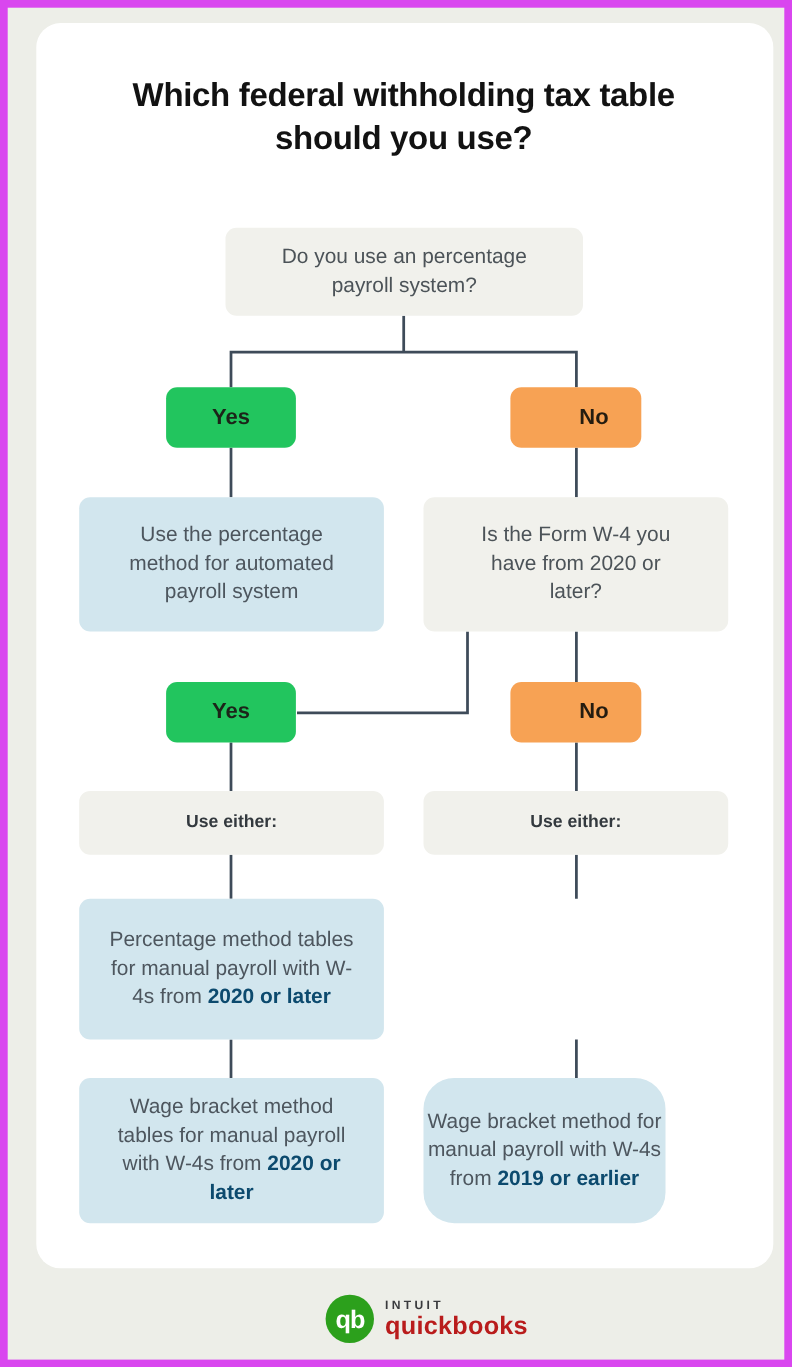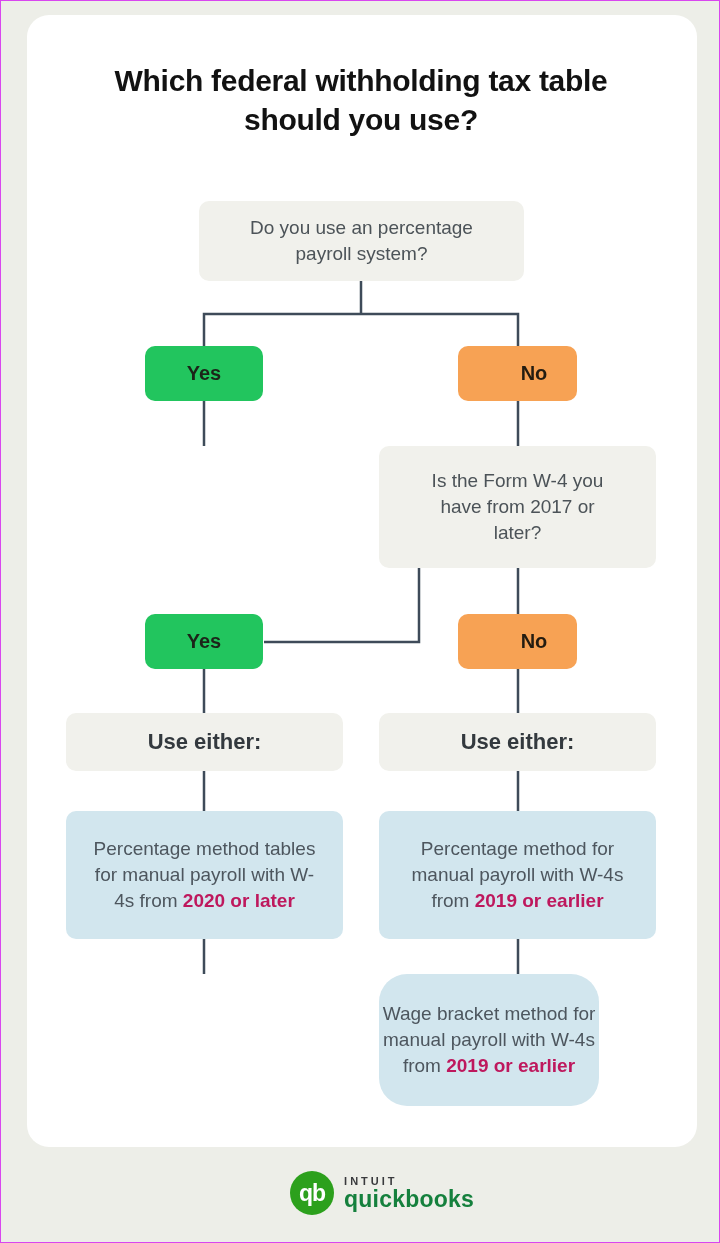--- a/index.html
+++ b/index.html
@@ -1,42 +1,42 @@
 <!DOCTYPE html>
 <html><head>
 <meta charset="utf-8">
 <style>
   html,body{margin:0;padding:0;background:#edeee8;}
   .canvas{
     position:relative;width:720px;height:1243px;box-sizing:border-box;
-    background:#edeee8;border:1px solid #d946ef;overflow:hidden;
+    background:#edeee8;border:7px solid #d946ef;overflow:hidden;
     font-family:"Liberation Sans",sans-serif;
   }
   .card{
     position:absolute;left:26px;top:14px;width:670px;height:1132px;
     background:#ffffff;border-radius:22px;
   }
   .title{
     position:absolute;left:100px;top:60px;width:520px;margin:0;
     text-align:center;font-size:30px;line-height:39px;font-weight:bold;
     color:#121212;letter-spacing:-0.3px;
   }
   .connectors{position:absolute;left:0;top:0;width:720px;height:1243px;pointer-events:none;}
   .node{
     position:absolute;display:flex;align-items:center;justify-content:center;
     text-align:center;box-sizing:border-box;border-radius:10px;
   }
   .gray{background:#f1f1ec;color:#4c5358;font-size:19px;line-height:26px;}
   .blue{background:#d2e6ee;color:#4d565e;font-size:19px;line-height:26px;}
   .btn{background:#22c55e;color:#1c2419;font-weight:bold;font-size:20px;border-radius:10px;}
   .btn-no{background:#f7a254;color:#241c10;padding-left:33px;}
-  .either{font-weight:bold;color:#33393e;font-size:22px;}
+  .either{font-weight:bold;color:#33393e;font-size:16px;}
   .txt{display:inline-block;}
   .w250{max-width:250px;} .w230{max-width:230px;} .w170{max-width:175px;}
-  .node b{color:#be185d;}
+  .node b{color:#0c4a6e;}
   
   .q1 {left:198px;top:200px;width:325px;height:80px;}
   .yes1{left:144px;top:345px;width:118px;height:55px;}
   .no1 {left:457px;top:345px;width:119px;height:55px;}
   .blue1{left:65px;top:445px;width:277px;height:122px;}
   .q2 {left:378px;top:445px;width:277px;height:122px;}
   .yes2{left:144px;top:613px;width:118px;height:55px;}
   .no2 {left:457px;top:613px;width:119px;height:55px;}
   .ue1{left:65px;top:712px;width:277px;height:58px;}
   .ue2{left:378px;top:712px;width:277px;height:58px;}
@@ -45,21 +45,21 @@
   .wb1{left:65px;top:973px;width:277px;height:132px;}
   .wb2{left:378px;top:973px;width:220px;height:132px;border-radius:28px;}
   
   .logo{position:absolute;left:0;top:1170px;width:720px;display:flex;
         justify-content:center;align-items:center;gap:10px;margin-left:21px;}
   .logo-circle{width:44px;height:44px;border-radius:50%;background:#2ca01c;
         color:#ffffff;display:flex;align-items:center;justify-content:center;
         font-weight:bold;font-size:23px;letter-spacing:-1px;}
   .logo-text{display:flex;flex-direction:column;gap:1px;}
   .logo-intuit{font-size:11px;font-weight:bold;letter-spacing:3px;color:#393a3d;line-height:1;}
-  .logo-qb{font-size:23px;font-weight:bold;color:#15803d;line-height:1;letter-spacing:0.2px;}
+  .logo-qb{font-size:23px;font-weight:bold;color:#b91c1c;line-height:1;letter-spacing:0.2px;}
 </style>
 </head>
 <body>
 
 <div class="canvas">
 
   <div class="card"></div>
 
   <h1 class="title">Which federal withholding tax table should you use?</h1>
 
@@ -71,46 +71,49 @@
     <span class="txt w250">Do you use an percentage payroll system?</span>
   </div>
 
   <div class="node btn yes1">
     <span class="txt">Yes</span>
   </div>
   <div class="node btn btn-no no1">
     <span class="txt">No</span>
   </div>
 
+  <div class="node blue blue1">
+    <span class="txt w230">Use the percentage method for automated payroll system</span>
+  </div>
 
   <div class="node gray q2">
-    <span class="txt w170">Is the Form W-4 you have from 2017 or later?</span>
+    <span class="txt w170">Is the Form W-4 you have from 2020 or later?</span>
   </div>
 
   <div class="node btn yes2">
     <span class="txt">Yes</span>
   </div>
   <div class="node btn btn-no no2">
     <span class="txt">No</span>
   </div>
 
   <div class="node gray either ue1">
     <span class="txt">Use either:</span>
   </div>
   <div class="node gray either ue2">
     <span class="txt">Use either:</span>
   </div>
 
   <div class="node blue pm1">
     <span class="txt w230"><span>Percentage method tables for manual payroll with W-4s from </span><b>2020 or later</b></span>
   </div>
-  <div class="node blue pm2">
-    <span class="txt w230"><span>Percentage method for manual payroll with W-4s from </span><b>2019 or earlier</b></span>
+
+  <div class="node blue wb1">
+    <span class="txt w230"><span>Wage bracket method tables for manual payroll with W-4s from </span><b>2020 or later</b></span>
   </div>
-
   <div class="node blue wb2">
     <span class="txt w230"><span>Wage bracket method for manual payroll with W-4s from </span><b>2019 or earlier</b></span>
   </div>
 
   <div class="logo">
     <div class="logo-circle">
       <span>qb</span>
     </div>
     <div class="logo-text">
       <span class="logo-intuit">INTUIT</span>

